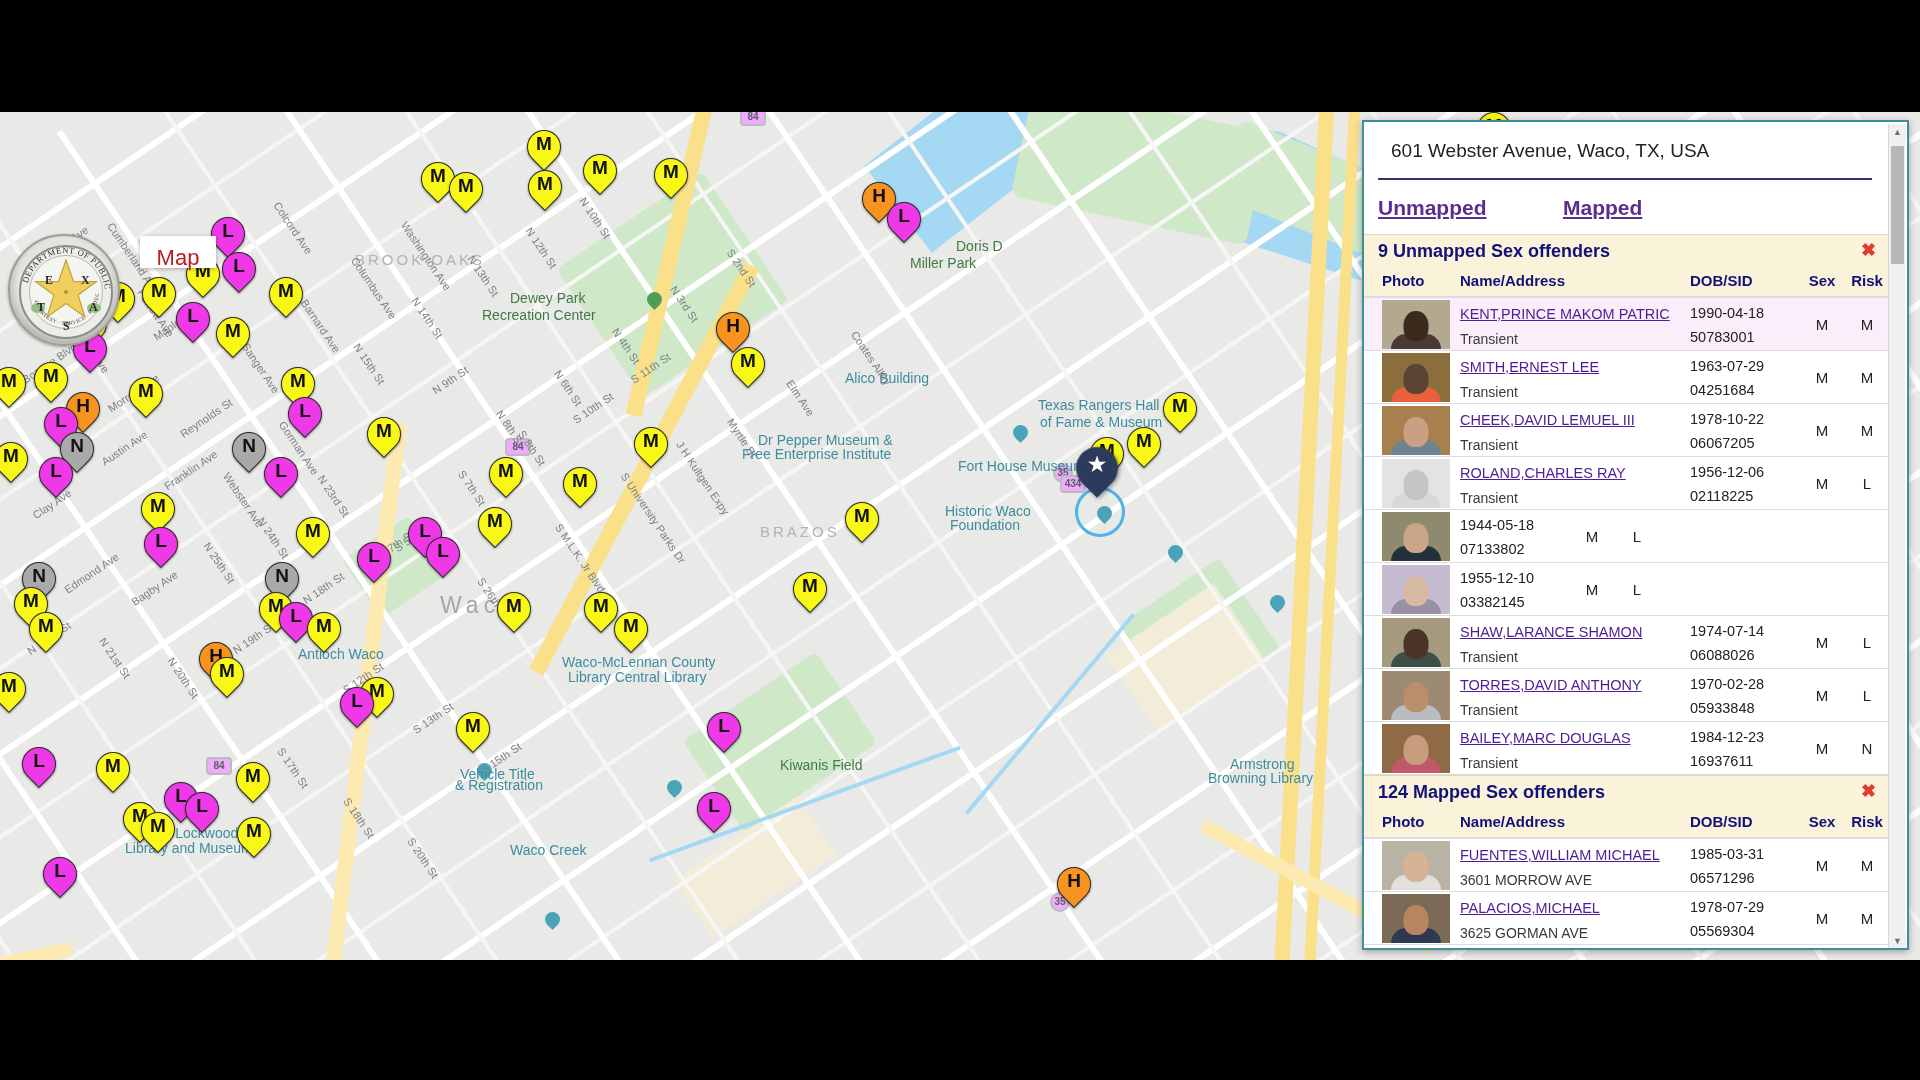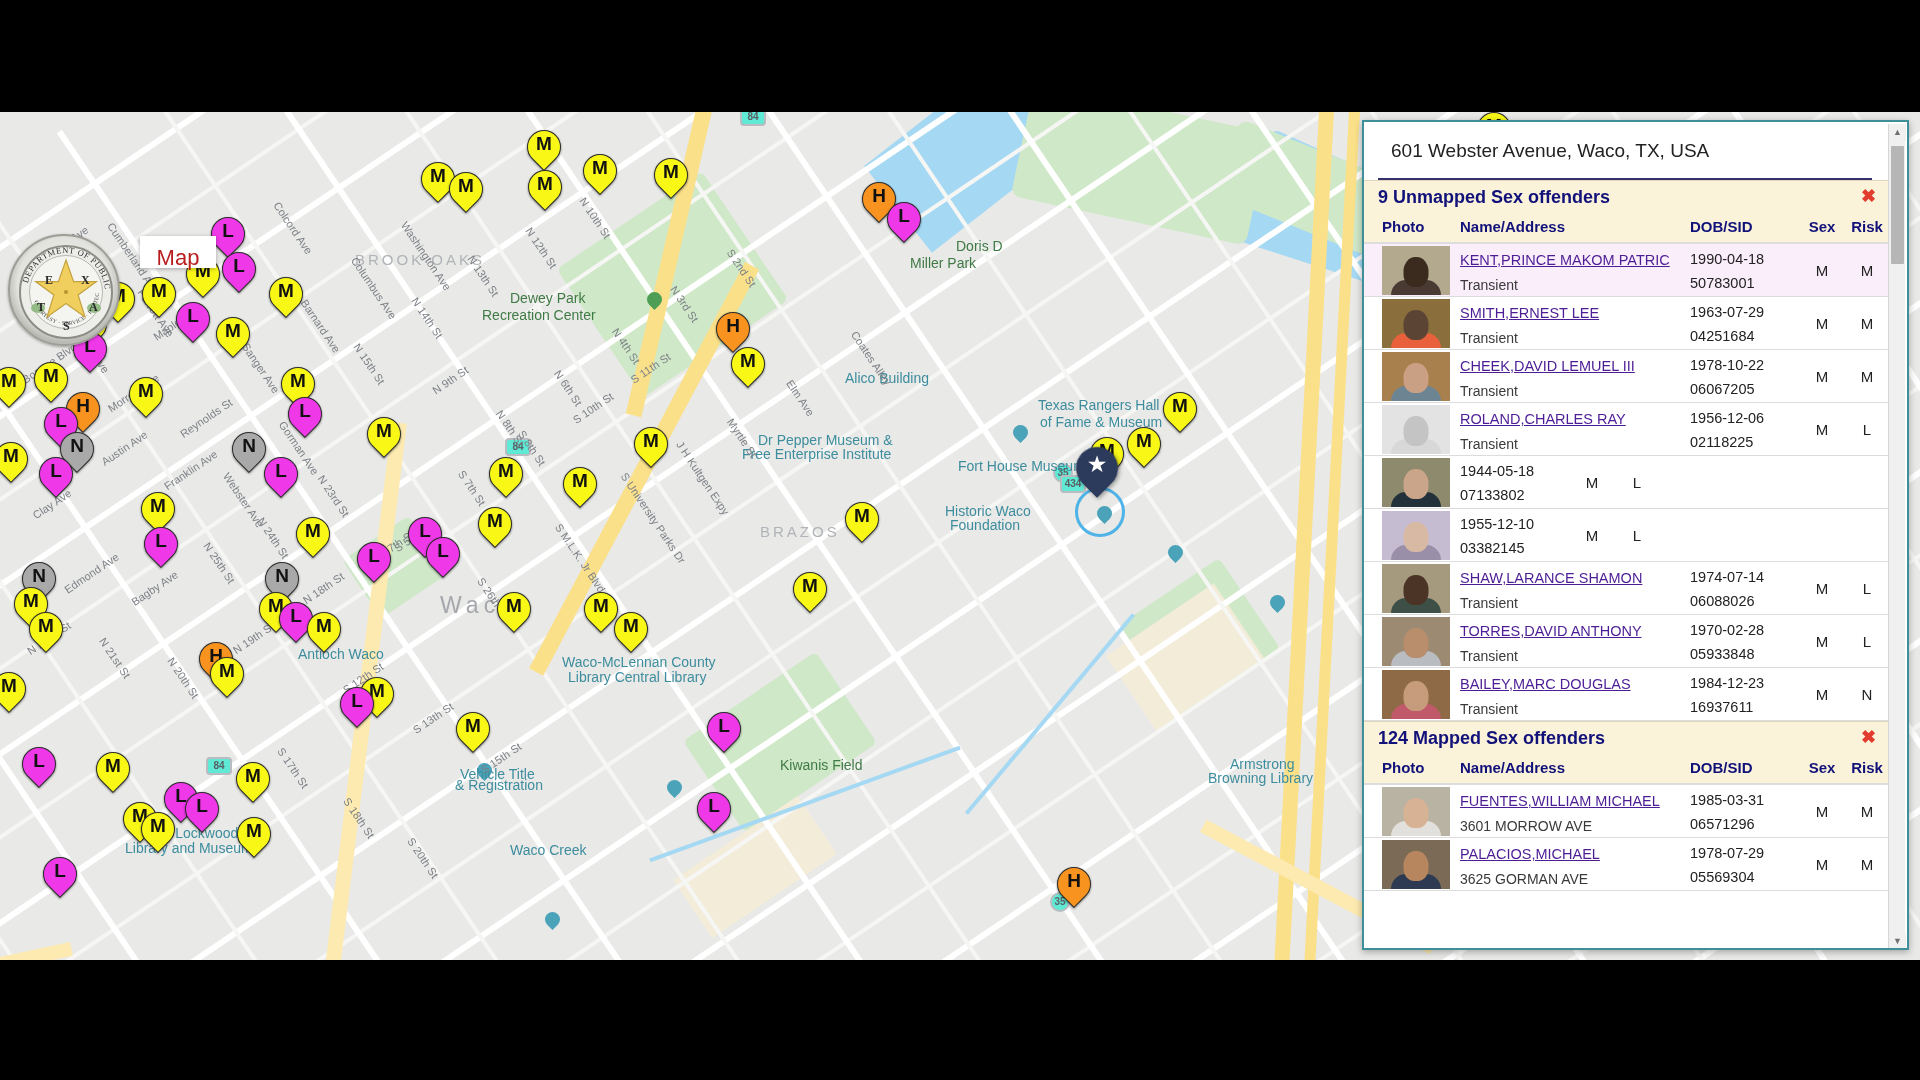--- a/index.html
+++ b/index.html
@@ -66,21 +66,21 @@
   }
   .poi .drop {
     width: 15px; height: 15px; border-radius: 50% 50% 50% 0;
     transform: rotate(-45deg); background: #4aa3b8;
   }
   .poi.pk .drop { background: #4f9e56; }
 
   
   .shield {
     position: absolute; width: 26px; height: 18px; border-radius: 4px;
-    background: #5eead4; border: 2px solid #b9bcc0; color: #5b5f65;
+    background: #f0abfc; border: 2px solid #b9bcc0; color: #5b5f65;
     font-size: 10px; font-weight: bold; text-align: center; line-height: 14px;
   }
 
   
   .pin {
     position: absolute; width: 34px; height: 46px;
     filter: drop-shadow(0 1px 1px rgba(0,0,0,.45));
   }
   .pin .body {
     width: 34px; height: 34px; border-radius: 50% 50% 50% 0;
@@ -806,20 +806,24 @@
     <div id="mapbtn">
       <span>Map</span>
     </div>
 
   </div>
 
   <div id="panel">
     <div id="panel-inner">
       <div id="addr">601 Webster Avenue, Waco, TX, USA</div>
       <div id="divider"></div>
+      <div id="tabs">
+        <a>Unmapped</a>
+        <a>Mapped</a>
+      </div>
       <div id="sections">
           <div class="sect-head"><span class="t">9 Unmapped Sex offenders</span><span class="x">✖</span></div>
           <div class="col-head">
             <div class="c-photo">Photo</div>
             <div class="c-name">Name/Address</div>
             <div class="c-dob">DOB/SID</div>
             <div class="c-sex">Sex</div>
             <div class="c-risk">Risk</div>
           </div>
           <div class="orow hl">

